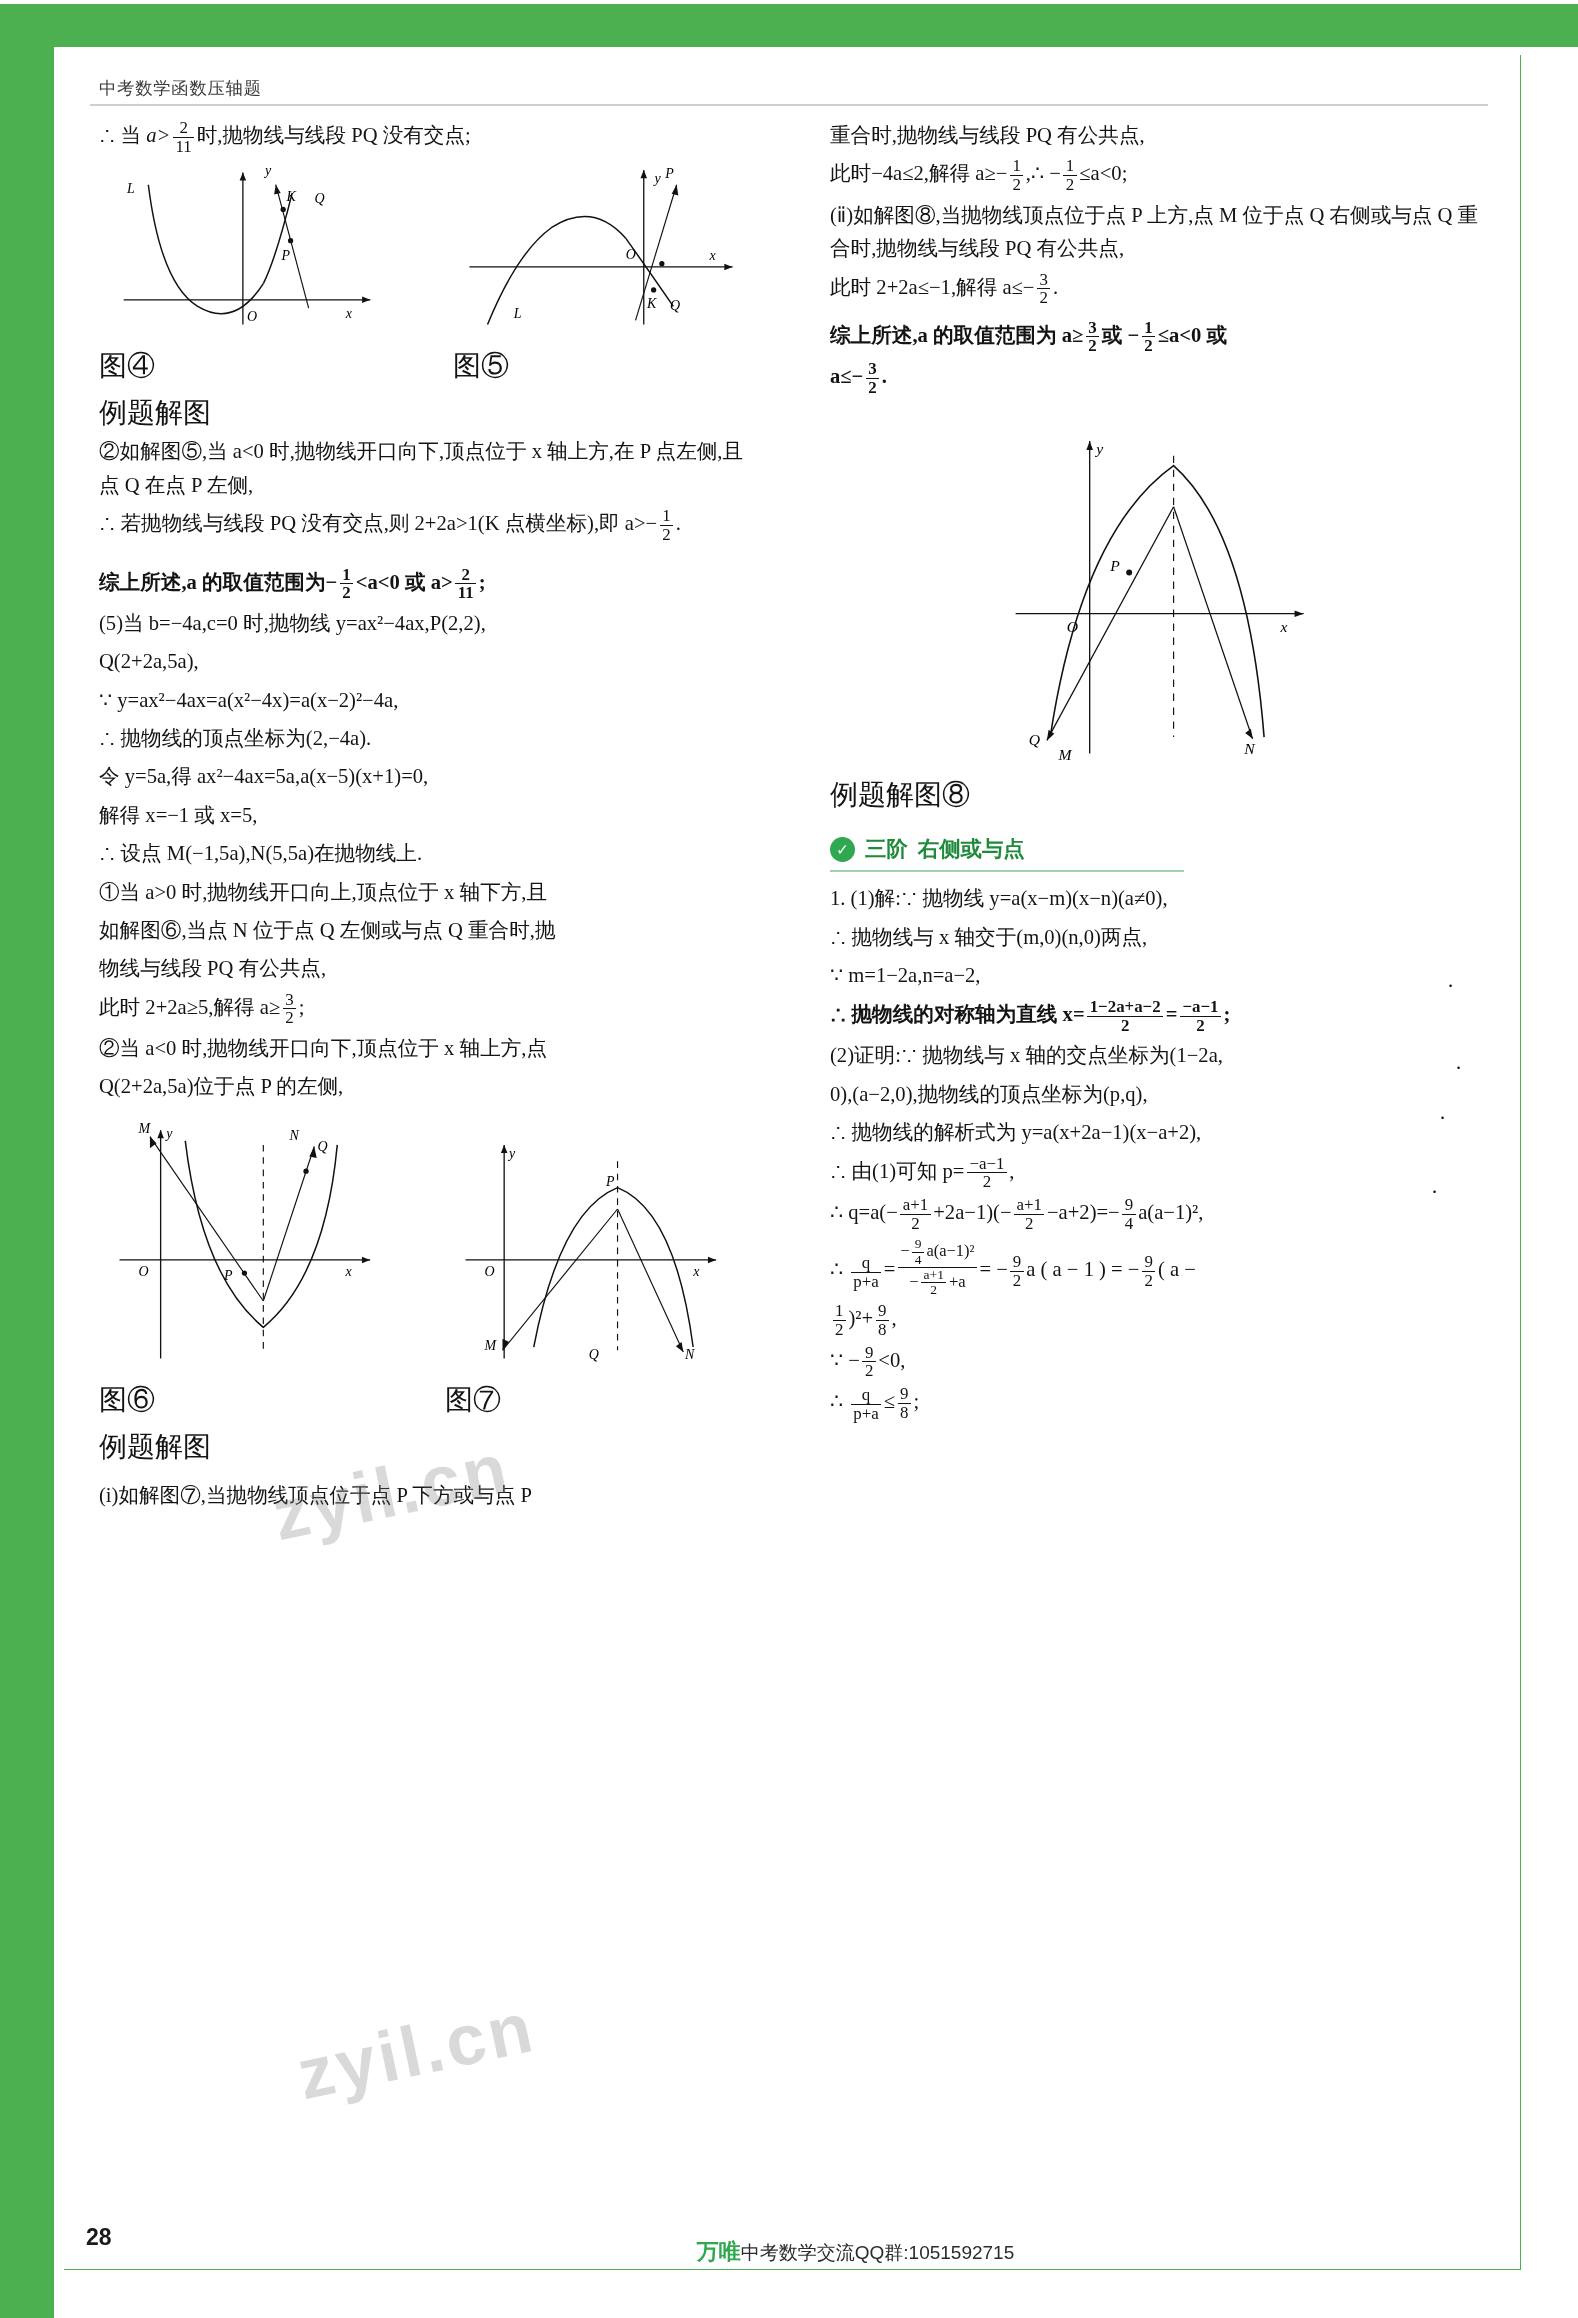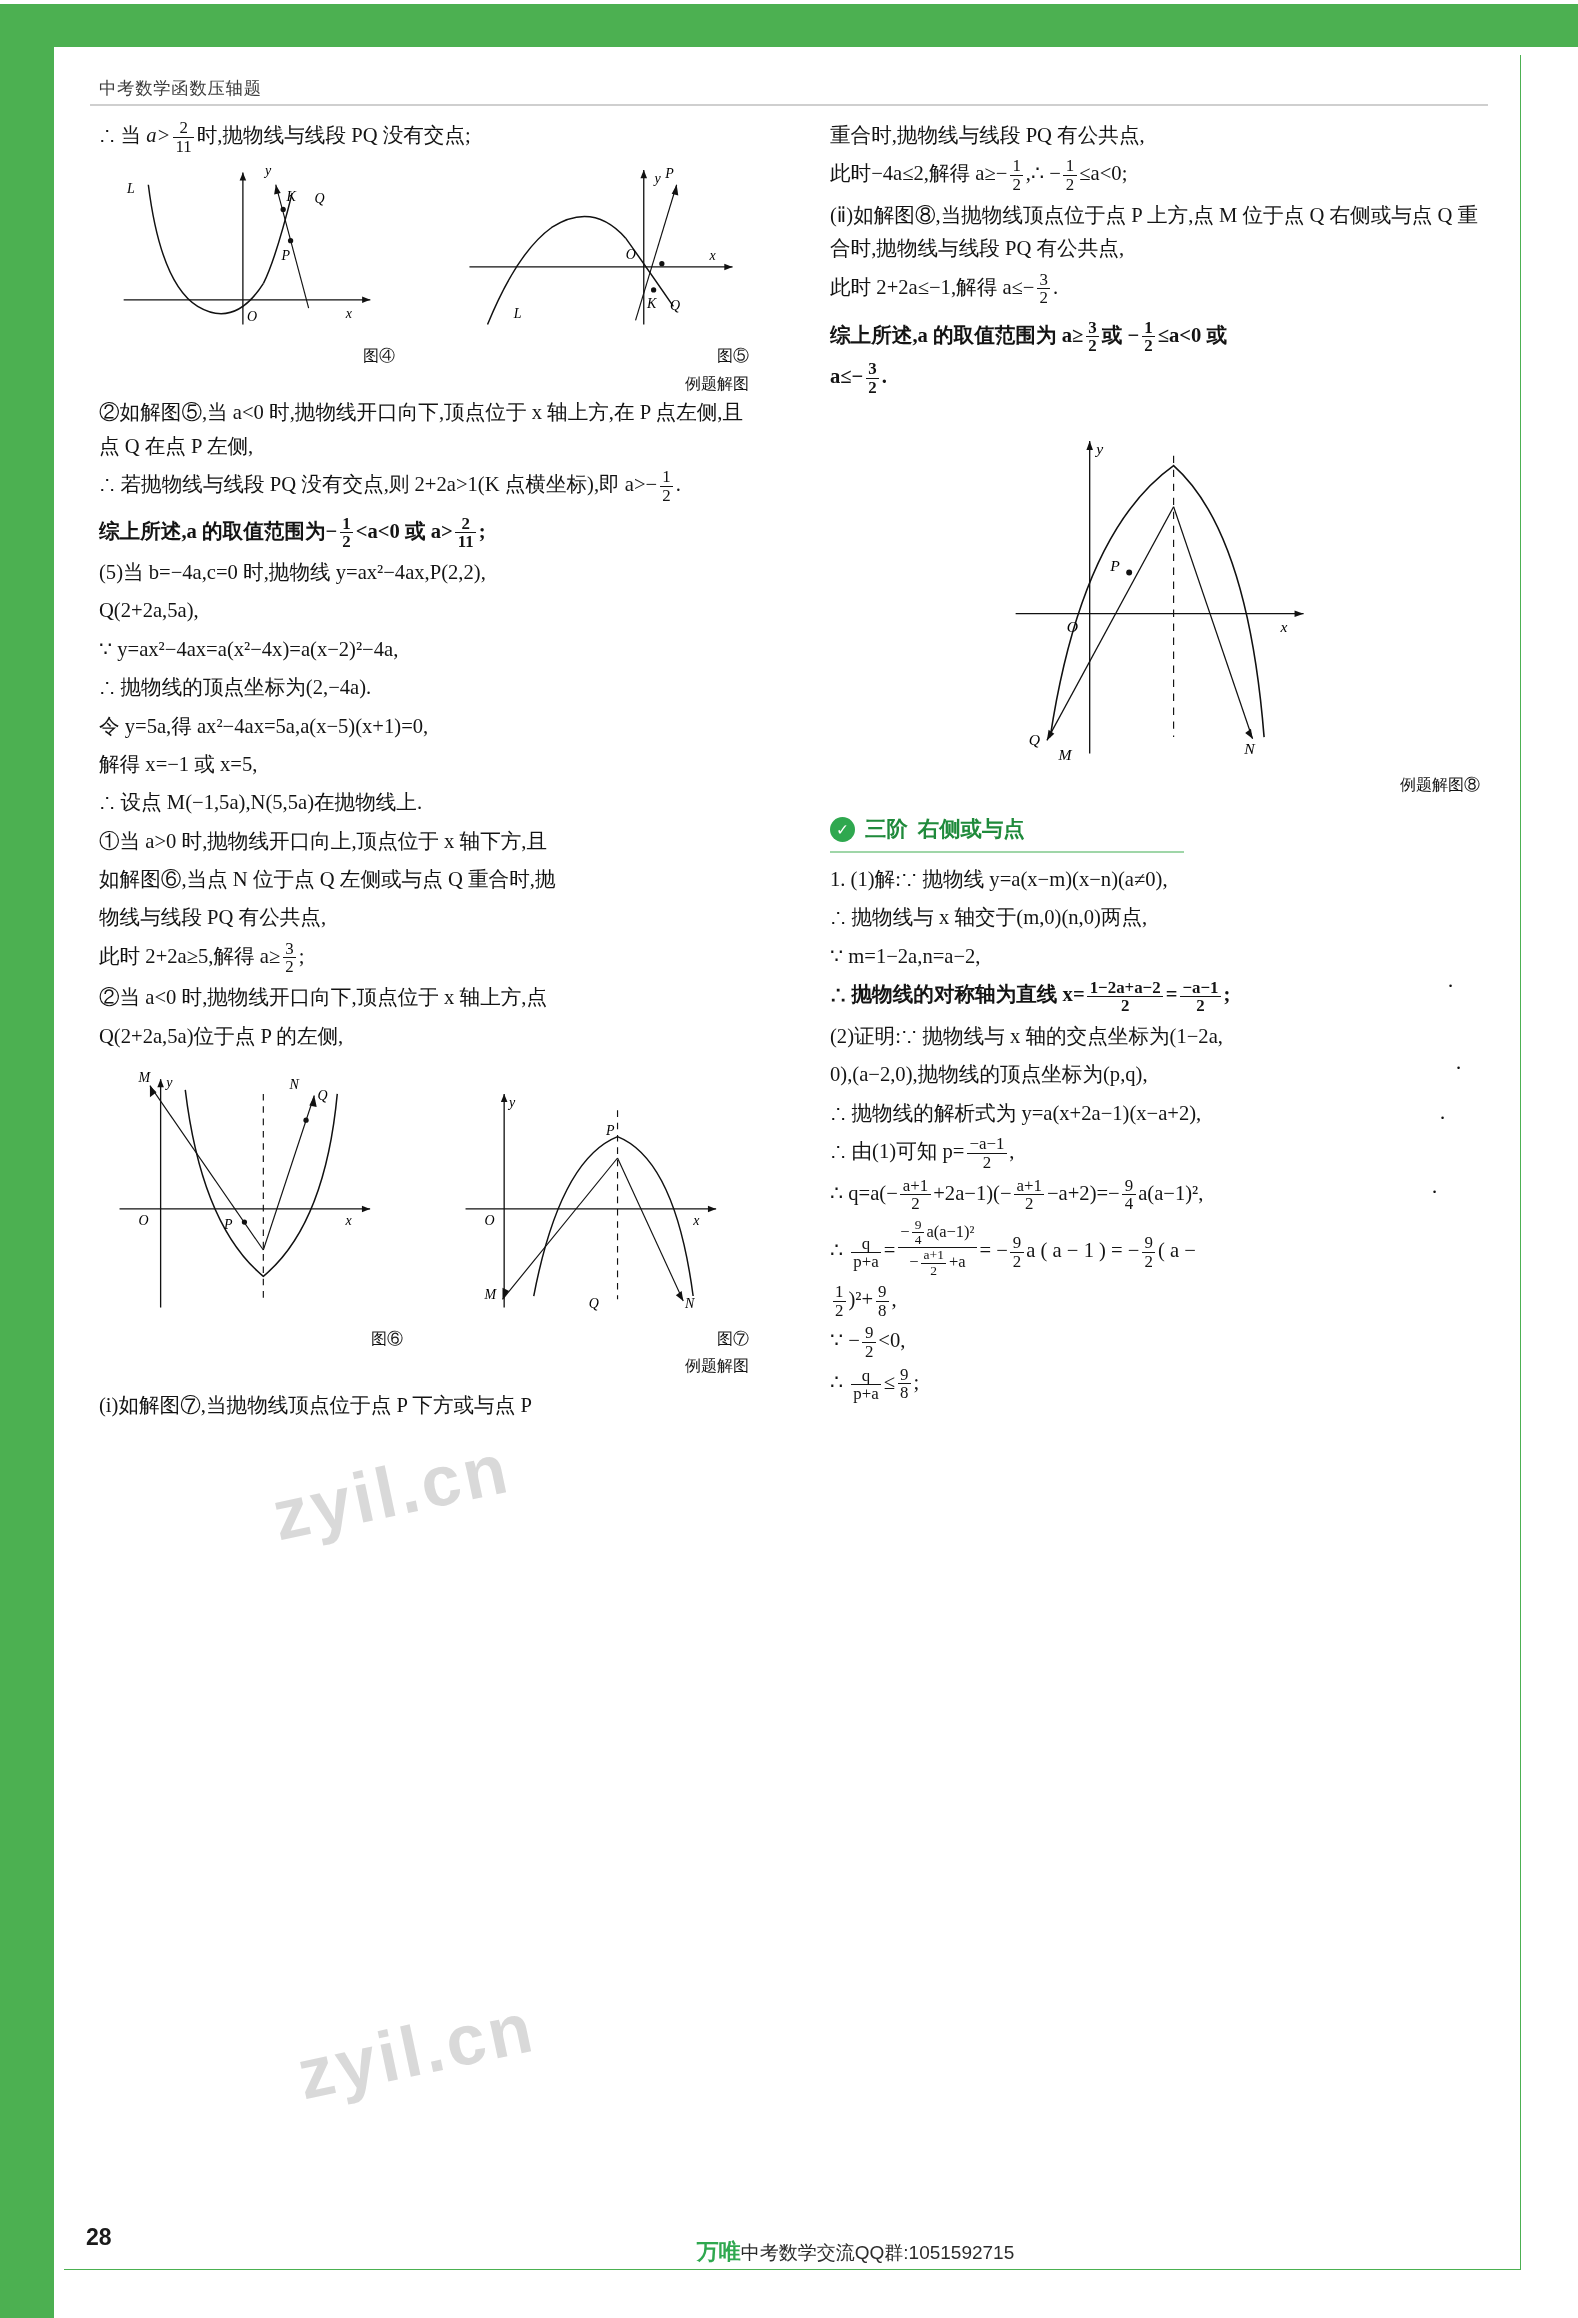--- a/index.html
+++ b/index.html
@@ -54,21 +54,21 @@
   .it{font-style:italic;font-family:"Liberation Serif",serif;}
   
   .frac{
     display:inline-block;vertical-align:-0.55em;
     text-align:center;margin:0 2.5px;font-size:0.82em;line-height:1.05;
   }
   .frac .num{display:block;padding:0 2.5px;border-bottom:1.2px solid #141414;}
   .frac .den{display:block;padding:0 2.5px;}
   .frac.big{vertical-align:-0.6em;}
   
-  .cap{text-align:right;font-size:16px;margin-top:1.6px;}
+  .cap{text-align:left;font-size:28px;margin-top:1.6px;}
   .figrow{display:flex;justify-content:space-between;margin:5px 0 1.6px 0;}
   .figbox{position:relative;}
   
   .sect{
     display:flex;align-items:center;gap:10px;margin:15px 0 10px 0;
   }
   .sect .chk{
     width:25px;height:25px;border-radius:50%;
     background:#2fa84f;color:#fff;font-size:15.6px;
     display:flex;align-items:center;justify-content:center;
@@ -169,21 +169,21 @@
         <div class="cap">图⑤</div>
       </div>
     </div>
     <div class="cap">例题解图</div>
 
     <p>②如解图⑤,当 a&lt;0 时,抛物线开口向下,顶点位于 x 轴上方,在 P 点左侧,且点 Q 在点 P 左侧,</p>
     <p>
       <span>∴ 若抛物线与线段 PQ 没有交点,则 2+2a&gt;1(K 点横坐标),即 a&gt;−</span><span class="frac"><span class="num">1</span><span class="den">2</span></span><span>.</span>
     </p>
 
-    <p class="bold" style="margin-top:10px;">
+    <p class="bold" style="margin-top:22px;">
       <span>综上所述,a 的取值范围为</span>−<span class="frac"><span class="num">1</span><span class="den">2</span></span><span>&lt;a&lt;0 或 a&gt;</span><span class="frac"><span class="num">2</span><span class="den">11</span></span><span>;</span>
     </p>
 
     <p>(5)当 b=−4a,c=0 时,抛物线 y=ax²−4ax,P(2,2),</p>
     <p>Q(2+2a,5a),</p>
     <p>∵ y=ax²−4ax=a(x²−4x)=a(x−2)²−4a,</p>
     <p>∴ 抛物线的顶点坐标为(2,−4a).</p>
     <p>令 y=5a,得 ax²−4ax=5a,a(x−5)(x+1)=0,</p>
     <p>解得 x=−1 或 x=5,</p>
     <p>∴ 设点 M(−1,5a),N(5,5a)在抛物线上.</p>

